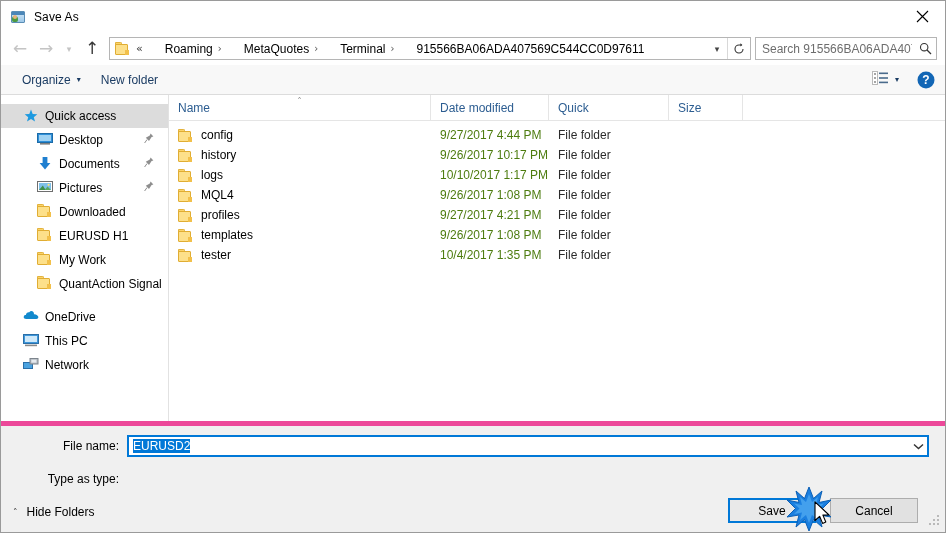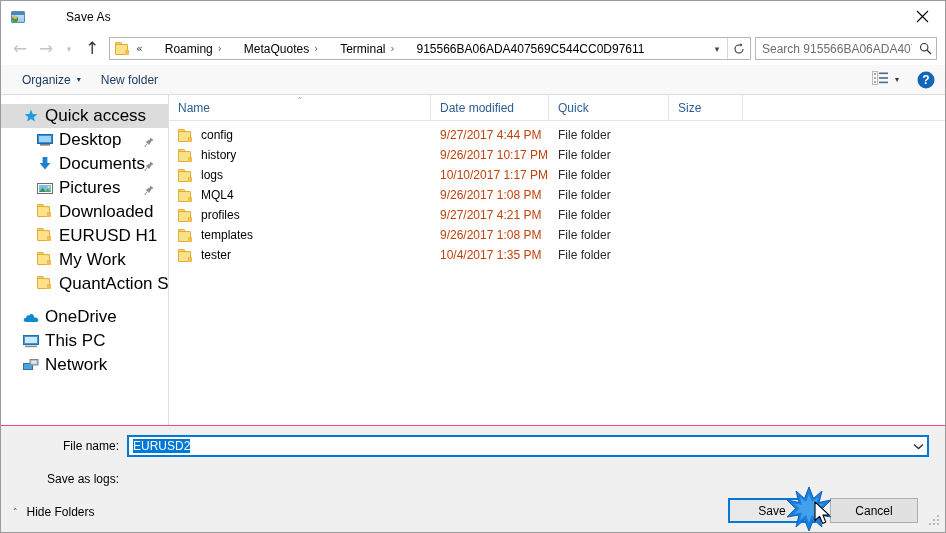--- a/index.html
+++ b/index.html
@@ -53,21 +53,20 @@
   }
   .title-icon .ti-head {
     position: absolute; left: 3px; top: 6px;
     width: 4px; height: 4px;
     background: #e8b27a;
     border-radius: 50%;
   }
   .title-text {
     font-size: 12px; color: #000000;
     letter-spacing: 0.1px;
-    margin-left: 32px;
   }
   .close-btn {
     position: absolute; right: 0; top: 0;
     width: 46px; height: 31px;
     display: flex; align-items: center; justify-content: center;
   }
   .close-btn svg { display: block; }
 
   
   .navbar {
@@ -177,21 +176,21 @@
     border-right: 1px solid #e2e2e2;
     padding-top: 9px;
     box-sizing: border-box;
     overflow: hidden;
   }
   .sb-item {
     height: 24px;
     display: flex; align-items: center;
     padding-left: 22px;
     box-sizing: border-box;
-    font-size: 17px; color: #000;
+    font-size: 12px; color: #000;
     white-space: nowrap;
     position: relative;
   }
   .sb-item.indent { padding-left: 36px; }
   .sb-item.selected { background: #dcdcdc; }
   .sb-ico { width: 16px; height: 16px; margin-right: 6px; flex: none; position: relative; }
   .sb-label { overflow: hidden; }
   .sb-pin { position: absolute; right: 14px; top: 5px; }
   .sb-gap { height: 9px; }
 
@@ -256,28 +255,28 @@
     font-family: "DejaVu Sans", sans-serif;
   }
   .fl-rows { flex: 1 1 auto; overflow: hidden; padding-top: 4px; }
   .fl-row {
     height: 20px;
     display: flex; align-items: center;
     font-size: 12px; color: #000;
   }
   .r-name { width: 262px; flex: none; display: flex; align-items: center; padding-left: 9px; box-sizing: border-box; }
   .r-name .folder { margin-right: 8px; flex: none; }
-  .r-date { width: 118px; flex: none; padding-left: 9px; box-sizing: border-box; color: #c2410c; }
+  .r-date { width: 118px; flex: none; padding-left: 9px; box-sizing: border-box; color: #4d7c0f; }
   .r-type { width: 120px; flex: none; padding-left: 9px; box-sizing: border-box; color: #2b2b2b; }
   .r-size { width: 74px; flex: none; padding-left: 9px; box-sizing: border-box; color: #2b2b2b; }
 
   
   .footer {
     background: #f0f0f0;
-    border-top: 1px solid #ec4899;
+    border-top: 5px solid #ec4899;
     padding: 0;
     flex: none;
   }
   .frow {
     display: flex; align-items: center;
     height: 26px;
     margin-top: 7px;
   }
   .flabel {
     width: 126px; flex: none;
@@ -722,21 +721,21 @@
         <div class="val"><span class="sel">EURUSD2</span></div>
         <div class="cbarrow">
           <svg width="11" height="7" viewBox="0 0 11 7" aria-hidden="true">
               <path d="M1 1.4 L5.5 5.6 L10 1.4" stroke="#333" stroke-width="1.4" fill="none"></path>
             </svg>
         </div>
       </div>
     </div>
 
     <div class="frow">
-      <div class="flabel">Save as logs:</div>
+      <div class="flabel">Type as type:</div>
     </div>
 
     <div class="buttonrow">
       <div class="hide-folders">
         <span class="hf-caret">˄</span>
         <span>Hide Folders</span>
       </div>
       <div class="btns">
         <div class="btn primary">
           <span>Save</span>

